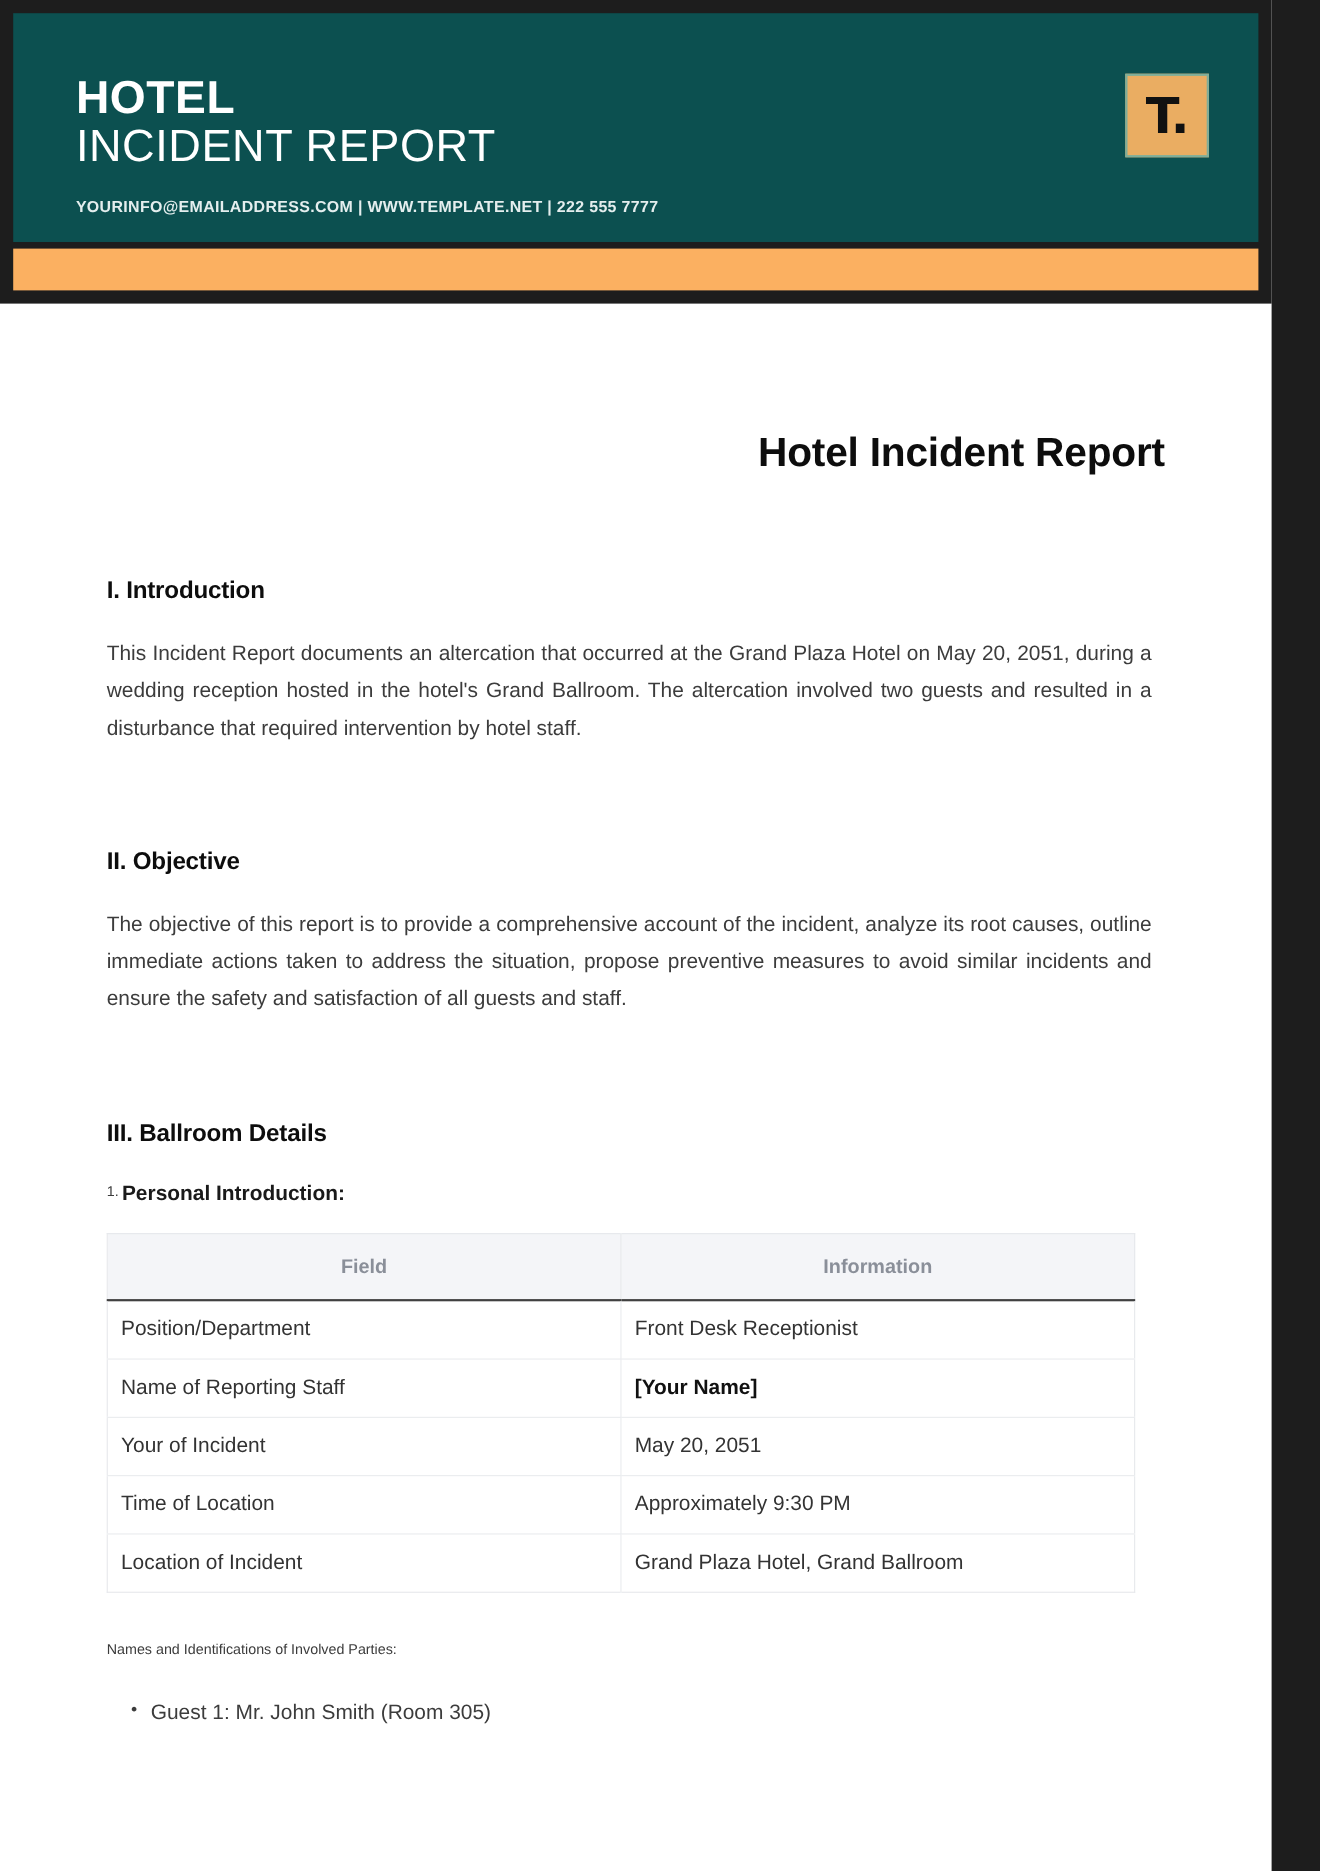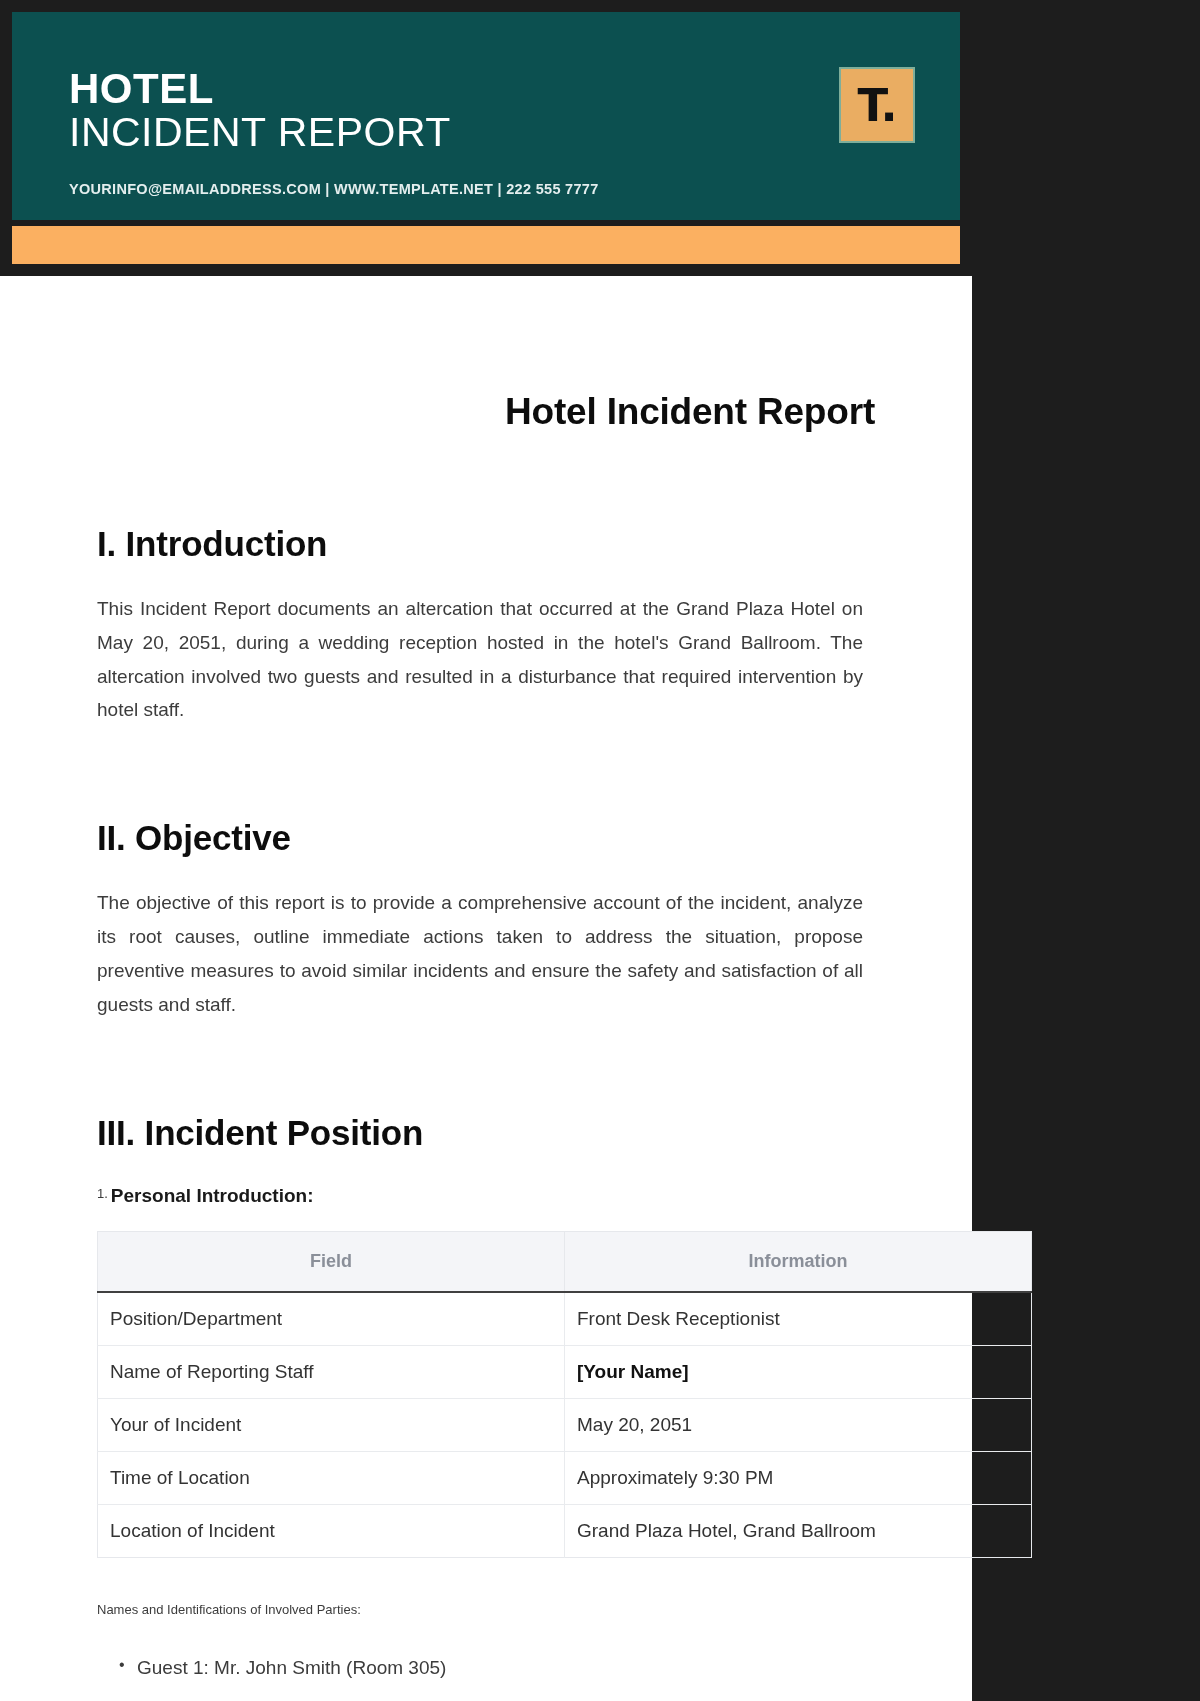--- a/index.html
+++ b/index.html
@@ -9,21 +9,21 @@
   }
   body {
     width: 1200px;
     height: 1701px;
     font-family: "Liberation Sans", sans-serif;
     overflow: hidden;
   }
 
   .page {
     position: relative;
-    width: 972px;
+    width: 1156px;
     min-height: 1701px;
     background: #ffffff;
     box-sizing: border-box;
   }
 
   
   .letterhead-wrap {
     background: #1d1d1d;
     padding: 12px 12px 0 12px;
   }
@@ -104,21 +104,21 @@
   .doc-title {
     text-align: right;
     font-size: 37px;
     font-weight: 700;
     color: #0d0d0d;
     margin: 115px 0 0 0;
     letter-spacing: -0.2px;
   }
 
   h2.section-heading {
-    font-size: 35px;
+    font-size: 22px;
     font-weight: 700;
     color: #0d0d0d;
     margin: 91px 0 0 0;
     letter-spacing: -0.2px;
   }
 
   p.body-text {
     font-size: 19px;
     line-height: 1.78;
     color: #3c3c3c;
@@ -226,21 +226,21 @@
   <div class="content">
 
     <h1 class="doc-title">Hotel Incident Report</h1>
 
     <h2 class="section-heading">I. Introduction</h2>
     <p class="body-text">This Incident Report documents an altercation that occurred at the Grand Plaza Hotel on May 20, 2051, during a wedding reception hosted in the hotel's Grand Ballroom. The altercation involved two guests and resulted in a disturbance that required intervention by hotel staff.</p>
 
     <h2 class="section-heading">II. Objective</h2>
     <p class="body-text">The objective of this report is to provide a comprehensive account of the incident, analyze its root causes, outline immediate actions taken to address the situation, propose preventive measures to avoid similar incidents and ensure the safety and satisfaction of all guests and staff.</p>
 
-    <h2 class="section-heading">III. Incident Position</h2>
+    <h2 class="section-heading">III. Ballroom Details</h2>
 
     <p class="subitem">
       <span class="marker">1.</span><span>Personal Introduction:</span>
     </p>
 
     <table class="info-table">
       <thead>
         <tr>
           <th>Field</th>
           <th>Information</th>

